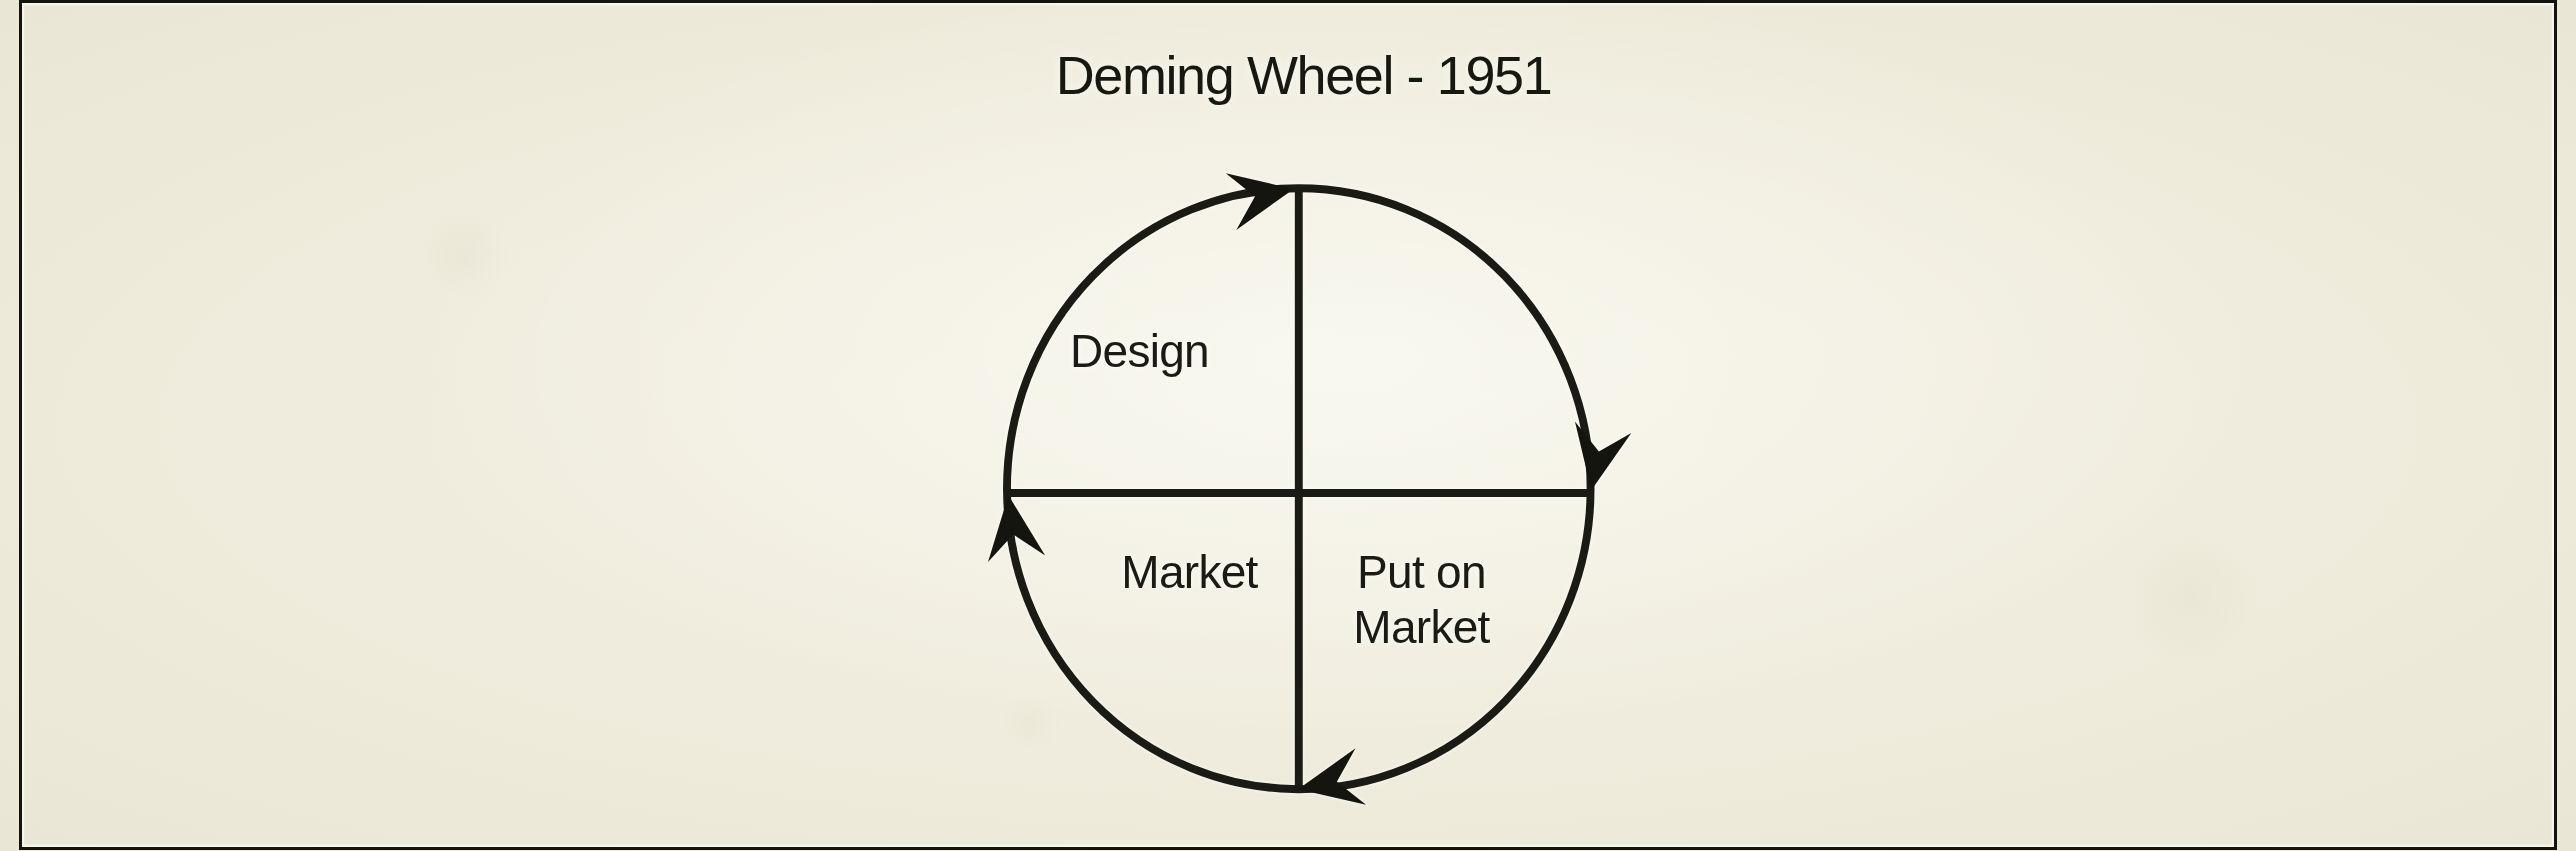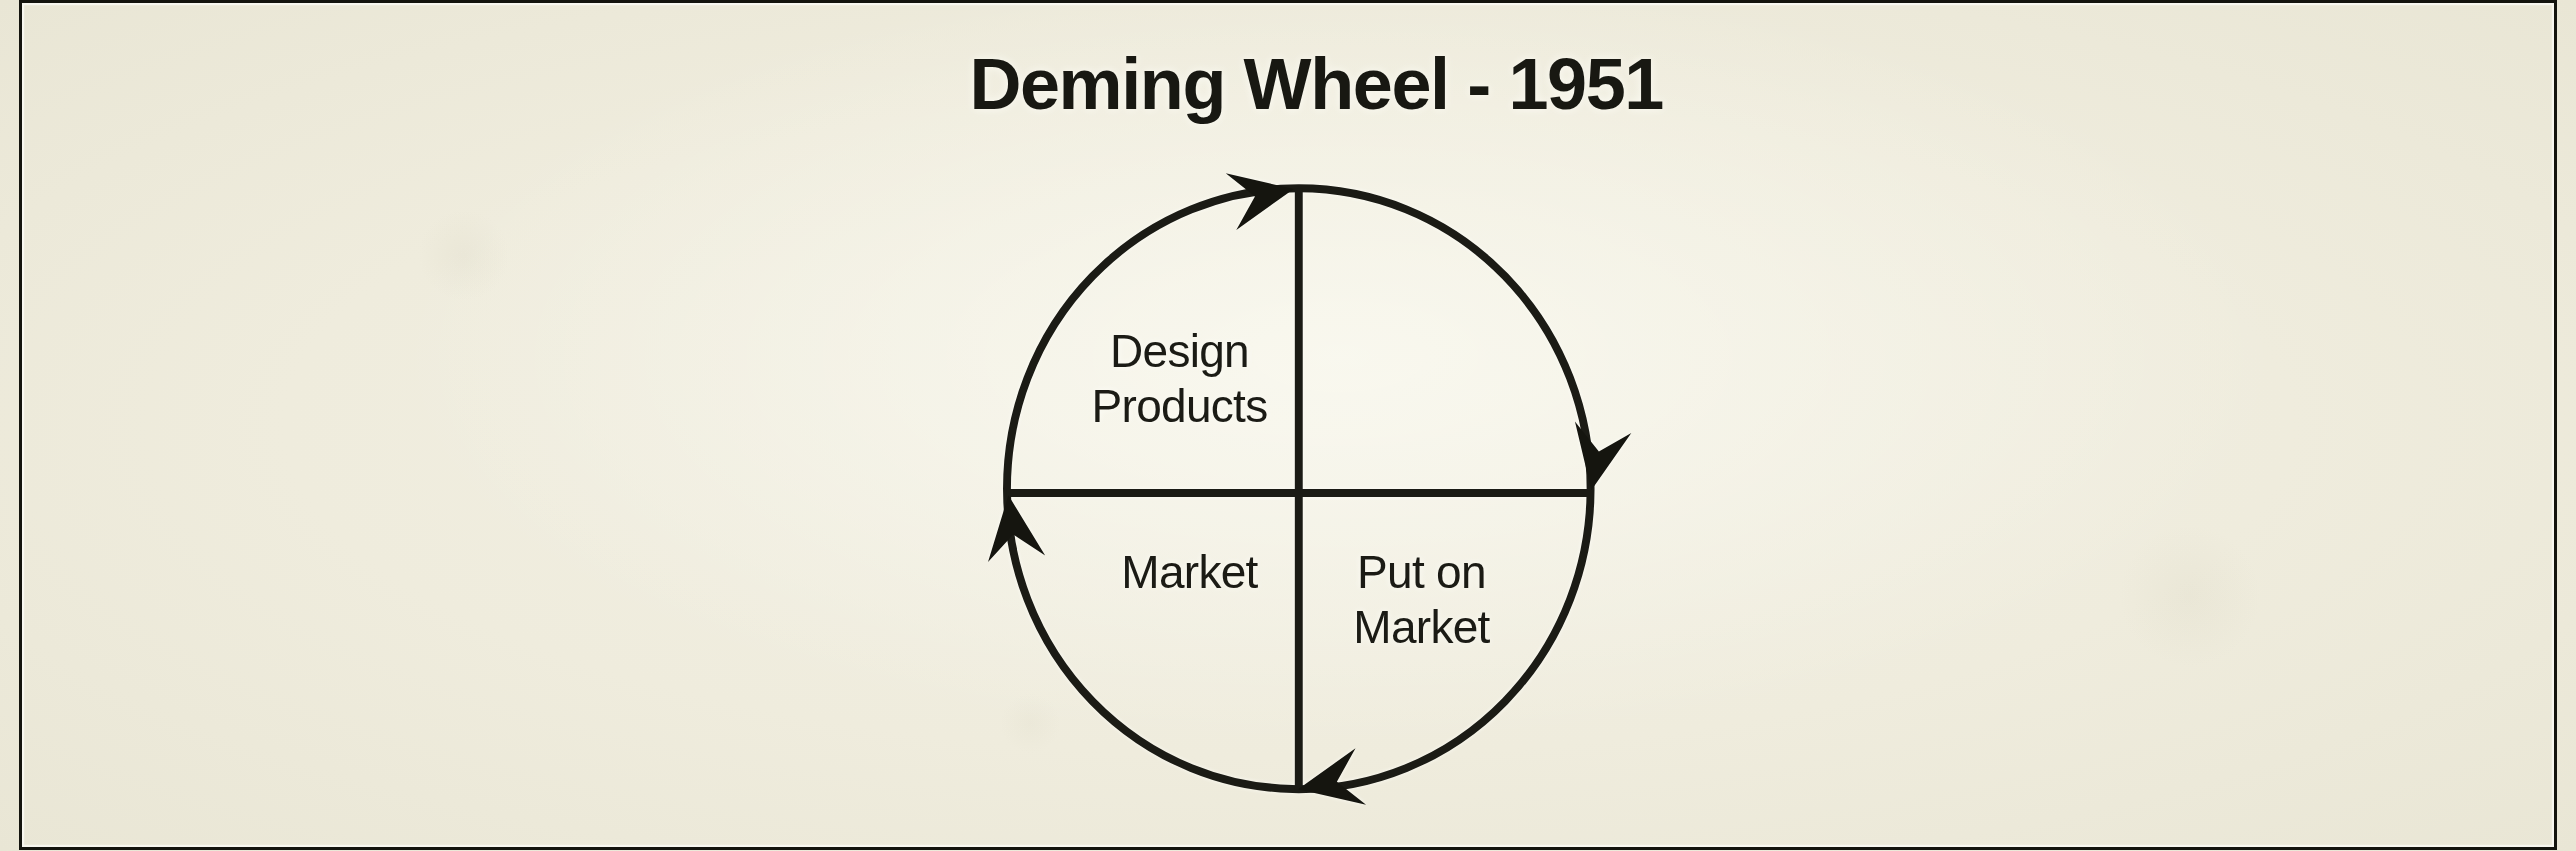--- a/index.html
+++ b/index.html
@@ -21,36 +21,36 @@
       radial-gradient(circle 101px at 85% 70%, rgba(190,185,160,0.10), rgba(190,185,160,0) 70%),
       radial-gradient(circle 43px at 40% 85%, rgba(190,185,160,0.08), rgba(190,185,160,0) 70%);
   }
   .frame{
     position:absolute;left:18.7px;right:18.7px;top:0;bottom:1.4px;
     border:3.6px solid #14140e;
     box-shadow:inset 0 0 0 2.2px rgba(255,255,252,0.65);
   }
   .title{
     position:absolute;left:944px;top:47px;width:719px;margin:0;
-    text-align:right;
-    font-size:72px;font-weight:700;letter-spacing:-1.4px;line-height:1.05;
+    text-align:center;
+    font-size:54px;font-weight:400;letter-spacing:-1.4px;line-height:1.05;
     color:#181812;
     text-shadow:0 0 10px rgba(255,255,250,0.8);
     white-space:nowrap;
   }
   .wheel-svg{position:absolute;left:0;top:0;
     filter:drop-shadow(0 0 2.2px rgba(255,255,250,0.85));}
   .qlabel{
     position:absolute;text-align:center;
     font-size:46px;line-height:55px;font-weight:400;letter-spacing:-0.7px;
     color:#1b1b15;
     text-shadow:0 0 7.2px rgba(255,255,250,0.85);
   }
   .qlabel span{display:block;}
-  .q-design{left:964px;top:324px;width:431px;}
+  .q-design{left:924px;top:324px;width:431px;}
   .q-manufacture{left:1311px;top:364px;width:266px;}
   .q-market-research{left:974px;top:545px;width:431px;}
   .q-put-on-market{left:1206px;top:545px;width:431px;text-align:center;}
 </style>
 </head>
 <body>
 
 <div class="stage">
 
   <div class="frame"></div>
@@ -65,21 +65,20 @@
     <line x1="1401" y1="686" x2="2213" y2="686" stroke="#1b1b15" stroke-width="11"></line>
 
     <path d="M0 0 L-88 -41 L-55 -1 L-90 39 Z" fill="#15150f" transform="translate(1800 263) rotate(-12)"></path>
     <path d="M0 0 L-88 -41 L-55 -1 L-90 39 Z" fill="#15150f" transform="translate(2214 682) rotate(100)"></path>
     <path d="M0 0 L-88 -41 L-55 -1 L-90 39 Z" fill="#15150f" transform="translate(1806 1098) rotate(168)"></path>
     <path d="M0 0 L-88 -41 L-55 -1 L-90 39 Z" fill="#15150f" transform="translate(1403 689) rotate(262)"></path>
   </svg>
 
   <div class="qlabel q-design">
     <span>Design</span>
-    <span>Products</span>
   </div>
 
 
   <div class="qlabel q-market-research">
     <span>Market</span>
   </div>
 
   <div class="qlabel q-put-on-market">
     <span>Put on</span>
     <span>Market</span>

